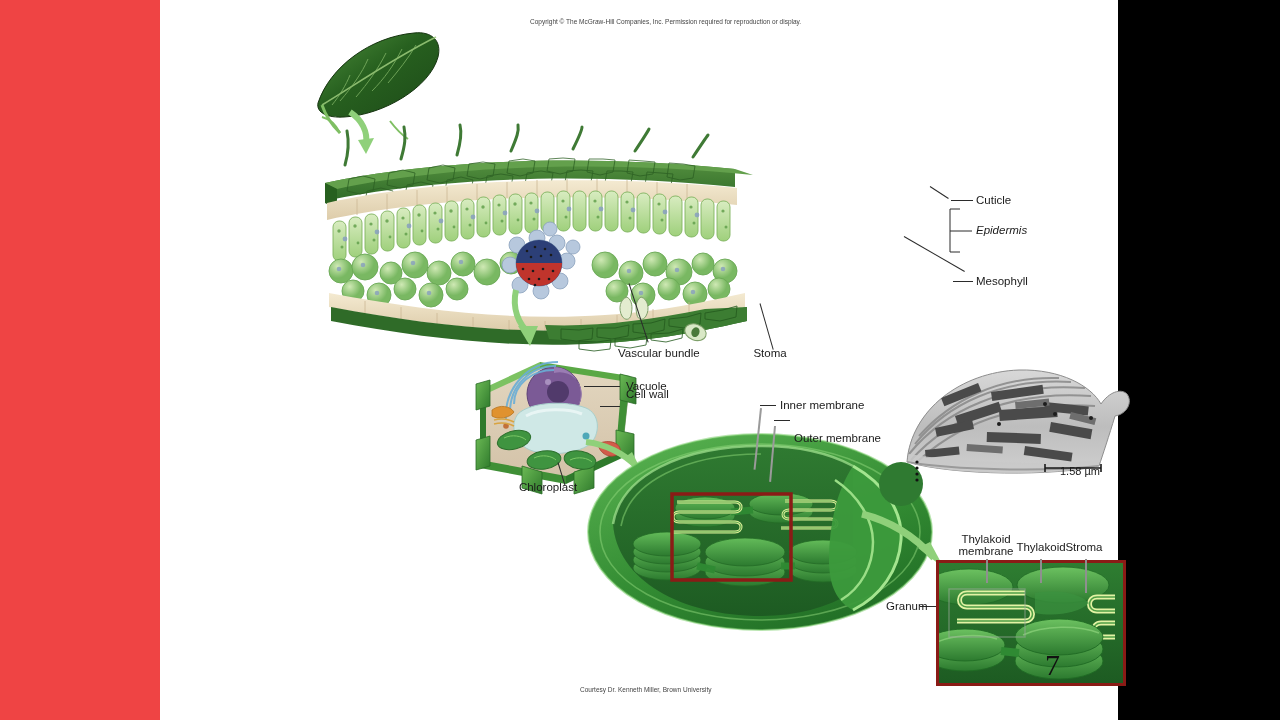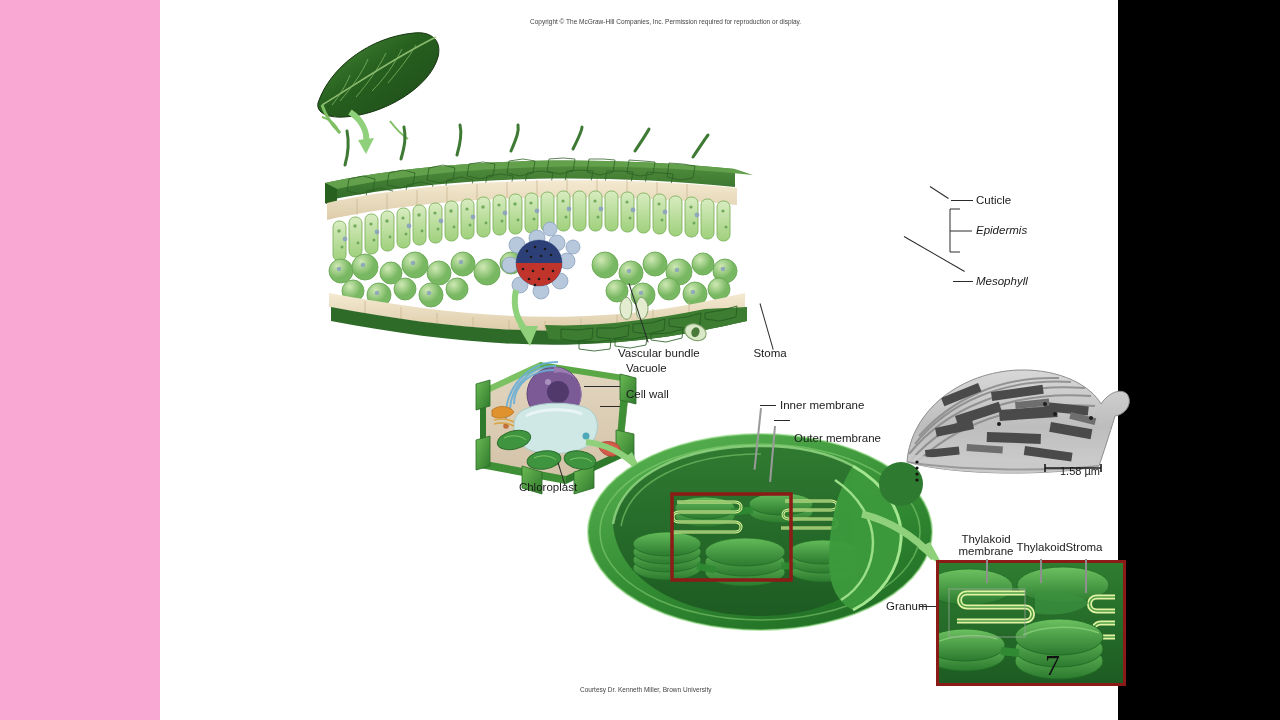--- a/index.html
+++ b/index.html
@@ -1,17 +1,17 @@
 <!DOCTYPE html>
 <html><head>
 <meta charset="utf-8">
 <style>
   html,body{margin:0;padding:0;background:#000;}
   body{width:1280px;height:720px;overflow:hidden;font-family:"Liberation Sans",sans-serif;}
-  #stage{position:relative;width:1012px;height:720px;background:#f9a8d4;}
+  #stage{position:relative;width:1012px;height:720px;background:#ef4444;}
   #page{position:absolute;left:160px;top:0;width:958px;height:720px;background:#ffffff;}
   .lbl{position:absolute;color:#1a1a1a;font-size:11.5px;line-height:13px;white-space:nowrap;font-family:"Liberation Sans",sans-serif;}
   .lbl.ctr{text-align:center;}
   .tiny{position:absolute;color:#444;font-size:6.5px;white-space:nowrap;font-family:"Liberation Sans",sans-serif;}
   .lead{position:absolute;background:#2b2b2b;}
   .lead.h{height:1px;}
   .leadg{position:absolute;background:#8f8f8f;}
   .leadg.v{width:1.5px;}
   svg{display:block;overflow:visible;}
   .pagenum{position:absolute;color:#111;font-size:30px;font-family:"Liberation Serif",serif;}
@@ -326,21 +326,21 @@
     <div class="lbl" style="left:816px;top:194px;">Cuticle</div>
 
     <svg style="position:absolute;left:784px;top:208px;" width="30" height="46">
       <path d="M16 1 L6 1 L6 44 L16 44" stroke="#2b2b2b" stroke-width="1" fill="none"></path>
       <path d="M6 23 L28 23" stroke="#2b2b2b" stroke-width="1" fill="none"></path>
     </svg>
     <div class="lbl" style="left:816px;top:224px;font-style:italic;">Epidermis</div>
 
     <div class="lead" style="left:744px;top:236px;width:70px;height:1px;transform:rotate(30deg);transform-origin:left center;"></div>
     <div class="lead h" style="left:793px;top:281px;width:20px;"></div>
-    <div class="lbl" style="left:816px;top:275px;font-style:italic;">Mesophyll</div>
+    <div class="lbl" style="left:816px;top:275px;">Mesophyll</div>
 
     <div class="lead" style="left:469px;top:283px;width:62px;height:1px;transform:rotate(72deg);transform-origin:left center;"></div>
     <div class="lbl ctr" style="left:458px;top:347px;width:80px;">Vascular bundle</div>
 
     <div class="lead" style="left:600px;top:303px;width:48px;height:1px;transform:rotate(74deg);transform-origin:left center;"></div>
     <div class="lbl ctr" style="left:585px;top:347px;width:50px;text-align:center;">Stoma</div>
 
     <svg style="position:absolute;left:348px;top:288px;" width="48" height="62">
       <path d="M8 2 C4 20 10 36 22 46" stroke="#8fd07a" stroke-width="6" fill="none"></path>
       <path d="M10 38 L22 58 L30 38 Z" fill="#8fd07a"></path>
@@ -410,21 +410,21 @@
         <circle cx="36" cy="78" r="2.8" fill="#c2703a"></circle>
       </g>
 
       <g stroke="#d9a441" stroke-width="1.6" fill="none">
         <path d="M24 72 C32 70 40 72 44 74"></path>
         <path d="M24 76 C32 74 40 76 44 78"></path>
       </g>
     </svg>
 
     <div class="lead h" style="left:424px;top:386px;width:36px;"></div>
-    <div class="lbl" style="left:466px;top:362px;">Vacuole</div>
+    <div class="lbl" style="left:466px;top:380px;">Vacuole</div>
 
     <div class="lead h" style="left:440px;top:406px;width:20px;"></div>
     <div class="lbl" style="left:466px;top:388px;">Cell wall</div>
 
     <div class="lead" style="left:398px;top:462px;width:24px;height:1px;transform:rotate(73deg);transform-origin:left center;"></div>
     <div class="lbl ctr" style="left:352px;top:481px;width:72px;text-align:center;">Chloroplast</div>
 
     <svg style="position:absolute;left:424px;top:432px;" width="66" height="48">
       <path d="M2 10 C22 12 40 22 52 34" stroke="#8fd07a" stroke-width="6" fill="none"></path>
       <path d="M40 26 L58 40 L48 20 Z" fill="#8fd07a"></path>

